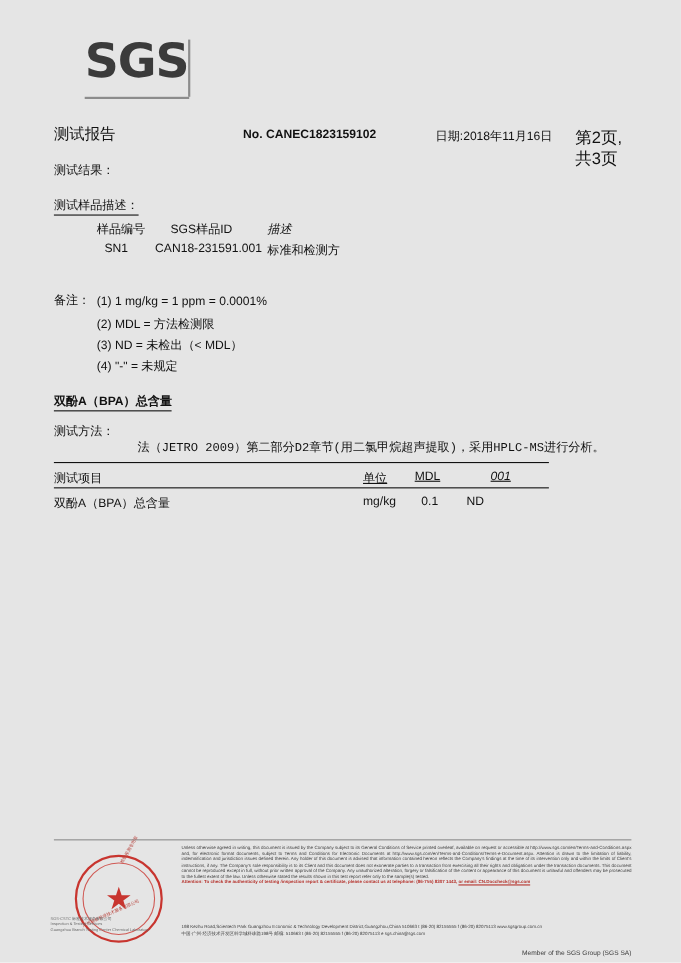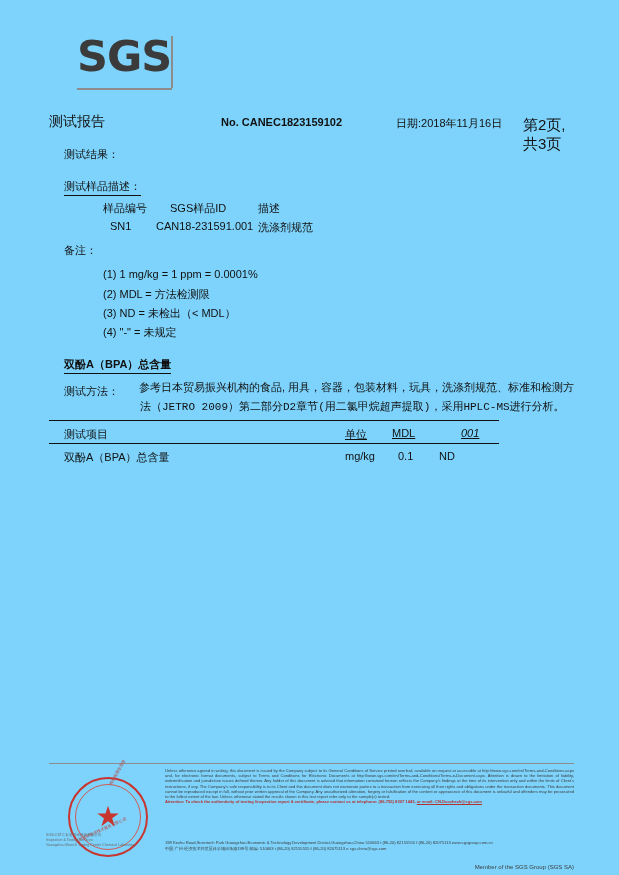--- a/index.html
+++ b/index.html
@@ -13,21 +13,21 @@
     font-family: "Liberation Sans", sans-serif;
     color: #1a1a1a;
     position: relative;
     overflow: hidden;
   }
   .page {
     position: absolute;
     left: 0; top: 0;
     width: 619px;
     height: 875px;
-    background: #7dd3fc;
+    background: #e5e5e5;
   }
 
   
   .logo-block {
     position: absolute;
     left: 77px;
     top: 34px;
     width: 110px;
     height: 52px;
   }
@@ -94,38 +94,37 @@
     font-size: 15px;
     color: #111;
   }
 
   
   .ln {
     position: absolute;
     font-size: 11px;
     color: #111;
     white-space: nowrap;
-    margin-left: 15px;
   }
   .results-label { left: 49px; top: 147px; }
   .sample-desc-label {
     left: 49px; top: 179px;
     border-bottom: 1px solid #111;
     padding-bottom: 1px;
   }
 
   
   .st-h1 { left: 88px;  top: 201px; }
   .st-h2 { left: 155px; top: 201px; }
-  .st-h3 { left: 243px; top: 201px; }
+  .st-h3 { left: 243px; top: 201px; font-style: italic; }
   .st-v1 { left: 95px;  top: 220px; }
   .st-v2 { left: 141px; top: 220px; }
   .st-v3 { left: 243px; top: 220px; }
 
-  .remark-label { left: 49px; top: 243px; }
+  .remark-label { left: 49px; top: 265px; }
   .rm1 { left: 88px; top: 268px; }
   .rm2 { left: 88px; top: 287px; }
   .rm3 { left: 88px; top: 306px; }
   .rm4 { left: 88px; top: 325px; }
 
   .bpa-section {
     left: 49px; top: 357px;
     font-weight: bold;
     border-bottom: 1px solid #111;
     padding-bottom: 1px;
@@ -267,31 +266,30 @@
 
   <div class="ln results-label">测试结果：</div>
   <div class="ln sample-desc-label">测试样品描述：</div>
 
   <div class="ln st-h1">样品编号</div>
   <div class="ln st-h2">SGS样品ID</div>
   <div class="ln st-h3">描述</div>
 
   <div class="ln st-v1">SN1</div>
   <div class="ln st-v2">CAN18-231591.001</div>
-  <div class="ln st-v3">洗涤剂规范</div>
+  <div class="ln st-v3">标准和检测方</div>
 
   <div class="ln remark-label">备注：</div>
   <div class="ln rm1">(1) 1 mg/kg = 1 ppm = 0.0001%</div>
   <div class="ln rm2">(2) MDL = 方法检测限</div>
   <div class="ln rm3">(3) ND = 未检出（&lt; MDL）</div>
   <div class="ln rm4">(4) "-" = 未规定</div>
 
   <div class="ln bpa-section">双酚A（BPA）总含量</div>
   <div class="ln method-label">测试方法：</div>
-  <div class="ln method-l1">参考日本贸易振兴机构的食品, 用具，容器，包装材料，玩具，洗涤剂规范、标准和检测方</div>
   <div class="ln method-l2">法（JETRO 2009）第二部分D2章节(用二氯甲烷超声提取)，采用HPLC-MS进行分析。</div>
 
   <div class="rt-rule rt-rule-top"></div>
   <div class="ln rt-h-item">测试项目</div>
   <div class="ln rt-h-unit">单位</div>
   <div class="ln rt-h-mdl">MDL</div>
   <div class="ln rt-h-001">001</div>
   <div class="rt-rule rt-rule-mid"></div>
   <div class="ln rt-r-item">双酚A（BPA）总含量</div>
   <div class="ln rt-r-unit">mg/kg</div>

